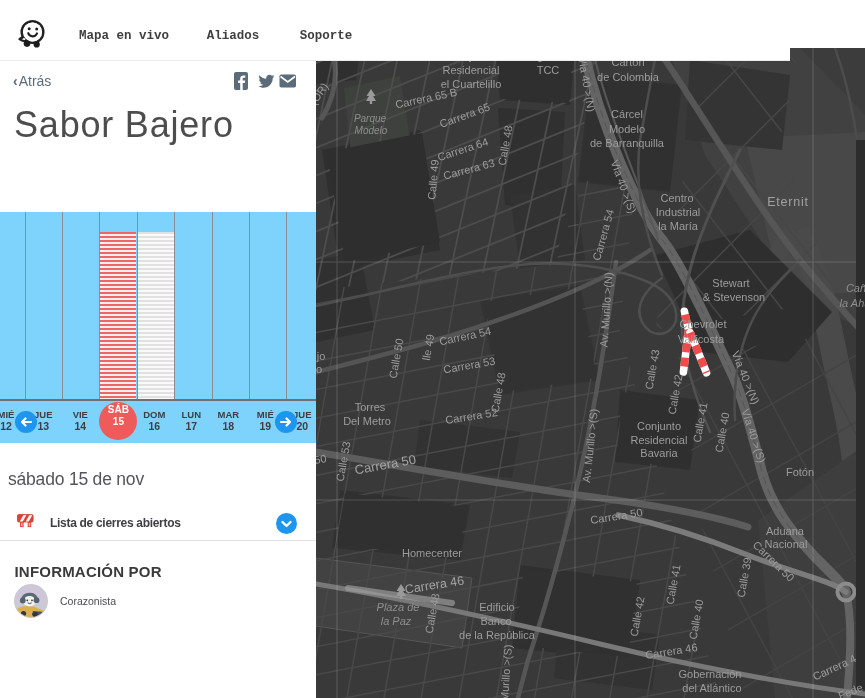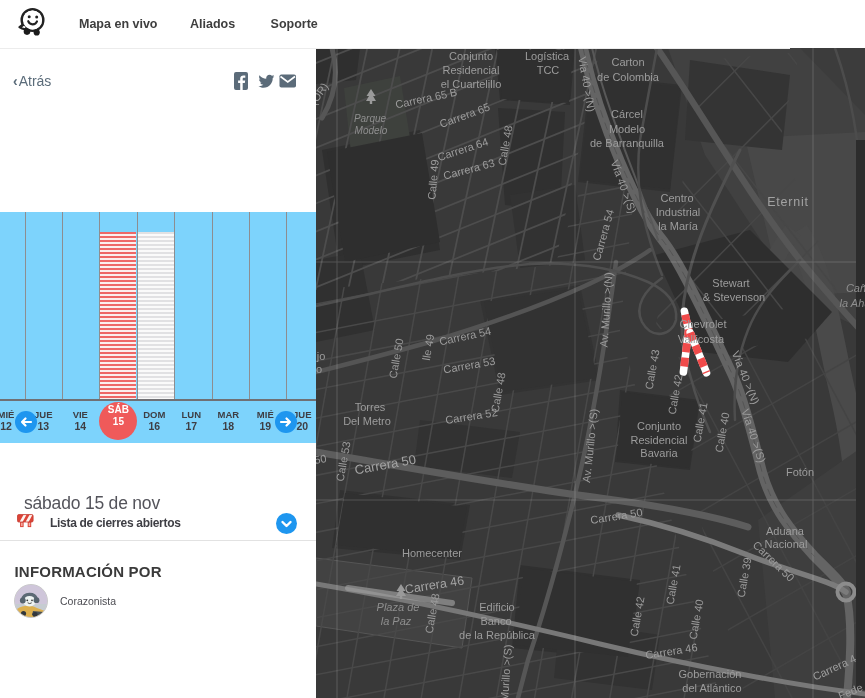--- a/index.html
+++ b/index.html
@@ -1,18 +1,18 @@
 <!DOCTYPE html>
 <html><head>
 <meta charset="utf-8">
 <style>
   html,body{margin:0;padding:0;}
   body{width:865px;height:698px;overflow:hidden;position:relative;font-family:"Liberation Sans",sans-serif;background:#fff;}
   
-  #header{position:absolute;left:0;top:0;width:790px;height:48px;background:#fff;z-index:20;border-bottom:1px solid #ececec;}
+  #header{position:absolute;left:0;top:12px;width:790px;height:48px;background:#fff;z-index:20;border-bottom:1px solid #ececec;font-family:Liberation Mono, monospace;}
   #header nav{position:absolute;left:79px;top:0;height:48px;}
   #header nav span{display:inline-block;line-height:48px;font-size:12.5px;font-weight:700;color:#3e3e3e;}
   
   #panel{position:absolute;left:0;top:48px;width:316px;height:582px;background:#fff;z-index:10;}
   #atras{position:absolute;left:13px;top:25px;font-size:14px;color:#5b6c7a;}
   #atras .chev{font-weight:700;margin-right:1px;}
   #social{position:absolute;right:20px;top:24px;height:18px;}
   #title{position:absolute;left:14px;top:56px;font-size:36px;color:#4d4d4d;font-weight:400;letter-spacing:0.8px;}
   #subtitle{position:absolute;left:13px;top:110px;width:280px;font-size:17px;line-height:22.5px;color:#54545a;}
   
@@ -23,21 +23,21 @@
   #graybar{position:absolute;left:137px;top:20px;width:36.5px;height:167px;
     background:repeating-linear-gradient(to bottom,#e1e1e3 0px,#e1e1e3 2.5px,#fafafa 2.5px,#fafafa 4px);}
   #axis{position:absolute;left:0;top:187px;width:316px;height:1.5px;background:#707074;}
   .day{position:absolute;top:197px;width:38px;text-align:center;font-size:9.5px;font-weight:700;color:#3e3e44;line-height:11.5px;}
   .day .num{font-size:10.5px;}
   #sabcircle{position:absolute;left:99.4px;top:189.6px;width:38px;height:38px;border-radius:50%;background:#ef5a5a;color:#fff;text-align:center;font-size:10px;font-weight:700;z-index:2;}
   #sabcircle div{margin-top:2px;line-height:12px;}
   .navbtn{position:absolute;top:198.5px;width:22px;height:22px;border-radius:50%;background:#1e96ef;z-index:3;}
   .navbtn svg{position:absolute;left:3px;top:3px;}
   
-  #sabado{position:absolute;left:24px;top:421px;font-size:17.5px;letter-spacing:-0.2px;color:#54545b;margin-top:24px;}
+  #sabado{position:absolute;left:8px;top:421px;font-size:17.5px;letter-spacing:-0.2px;color:#54545b;}
   #listarow{position:absolute;left:0;top:455px;width:316px;height:40px;}
   #listatext{position:absolute;left:50px;top:13px;font-size:12px;letter-spacing:-0.3px;font-weight:700;color:#3e3e44;}
   #chevcircle{position:absolute;left:275.5px;top:10px;width:21px;height:21px;border-radius:50%;background:#1e96ef;}
   #div1{position:absolute;left:0;top:492px;width:316px;height:1px;background:#e2e2e2;}
   #infopor{position:absolute;left:14.5px;top:514.5px;font-size:15px;font-weight:700;color:#3a3a3a;letter-spacing:0.2px;}
   #avatar{position:absolute;left:14.3px;top:535.5px;width:32px;height:32px;border-radius:50%;border:1px solid #c9c9c9;overflow:hidden;background:linear-gradient(to bottom,#cdc3dc 0%,#d8cfdf 45%,#cfd4d8 60%,#c8cdd2 100%);}
   #corazonista{position:absolute;left:60px;top:547px;font-size:10.5px;color:#4c4c52;}
   
   #map{position:absolute;left:316px;top:48px;width:473px;height:650px;background:#393939;}
 </style>
@@ -485,20 +485,21 @@
 <div id="panel">
   <div id="atras"><span class="chev">‹</span>Atrás</div>
   <div id="social">
     <svg width="62" height="18" viewBox="0 0 62 18">
       <path fill="#5b6b79" d="M2 0h10a2 2 0 0 1 2 2v14a2 2 0 0 1-2 2H8.7v-6.9h2.1l0.4-2.5H8.7V7c0-0.8 0.3-1.3 1.3-1.3h1.3V3.5c-0.4 0-1.1-0.1-1.9-0.1-1.9 0-3.2 1.1-3.2 3.2v1.9H4.1v2.5h2.1V18H2a2 2 0 0 1-2-2V2a2 2 0 0 1 2-2z"></path>
       <path fill="#5b6b79" d="M40.5 4.2c-0.6 0.3-1.2 0.4-1.9 0.5 0.7-0.4 1.2-1 1.4-1.8-0.6 0.4-1.3 0.6-2.1 0.8-0.6-0.6-1.5-1-2.4-1-1.8 0-3.3 1.5-3.3 3.3 0 0.3 0 0.5 0.1 0.8-2.7-0.1-5.2-1.5-6.8-3.5-0.3 0.5-0.4 1-0.4 1.7 0 1.1 0.6 2.1 1.5 2.7-0.5 0-1-0.2-1.5-0.4v0c0 1.6 1.1 2.9 2.6 3.2-0.3 0.1-0.6 0.1-0.9 0.1-0.2 0-0.4 0-0.6-0.1 0.4 1.3 1.6 2.3 3.1 2.3-1.1 0.9-2.5 1.4-4.1 1.4-0.3 0-0.5 0-0.8 0 1.5 0.9 3.2 1.5 5 1.5 6 0 9.3-5 9.3-9.3v-0.4c0.7-0.5 1.2-1.1 1.7-1.8z"></path>
       <rect x="45.5" y="2.5" width="16.5" height="13" rx="1.8" fill="#5b6b79"></rect>
         <path d="M46.5 4.5 53.75 10 61 4.5" fill="none" stroke="#fff" stroke-width="1.6"></path>
     </svg>
   </div>
+  <div id="title">Sabor Bajero</div>
   <div id="chart">
     <div class="sep" style="left:24.5px"></div>
     <div class="sep" style="left:61.9px"></div>
     <div class="sep" style="left:99.3px"></div>
     <div class="sep" style="left:136.7px"></div>
     <div class="sep" style="left:174.1px"></div>
     <div class="sep" style="left:211.5px"></div>
     <div class="sep" style="left:248.9px"></div>
     <div class="sep" style="left:286.3px"></div>
     <div id="redbar"></div>

